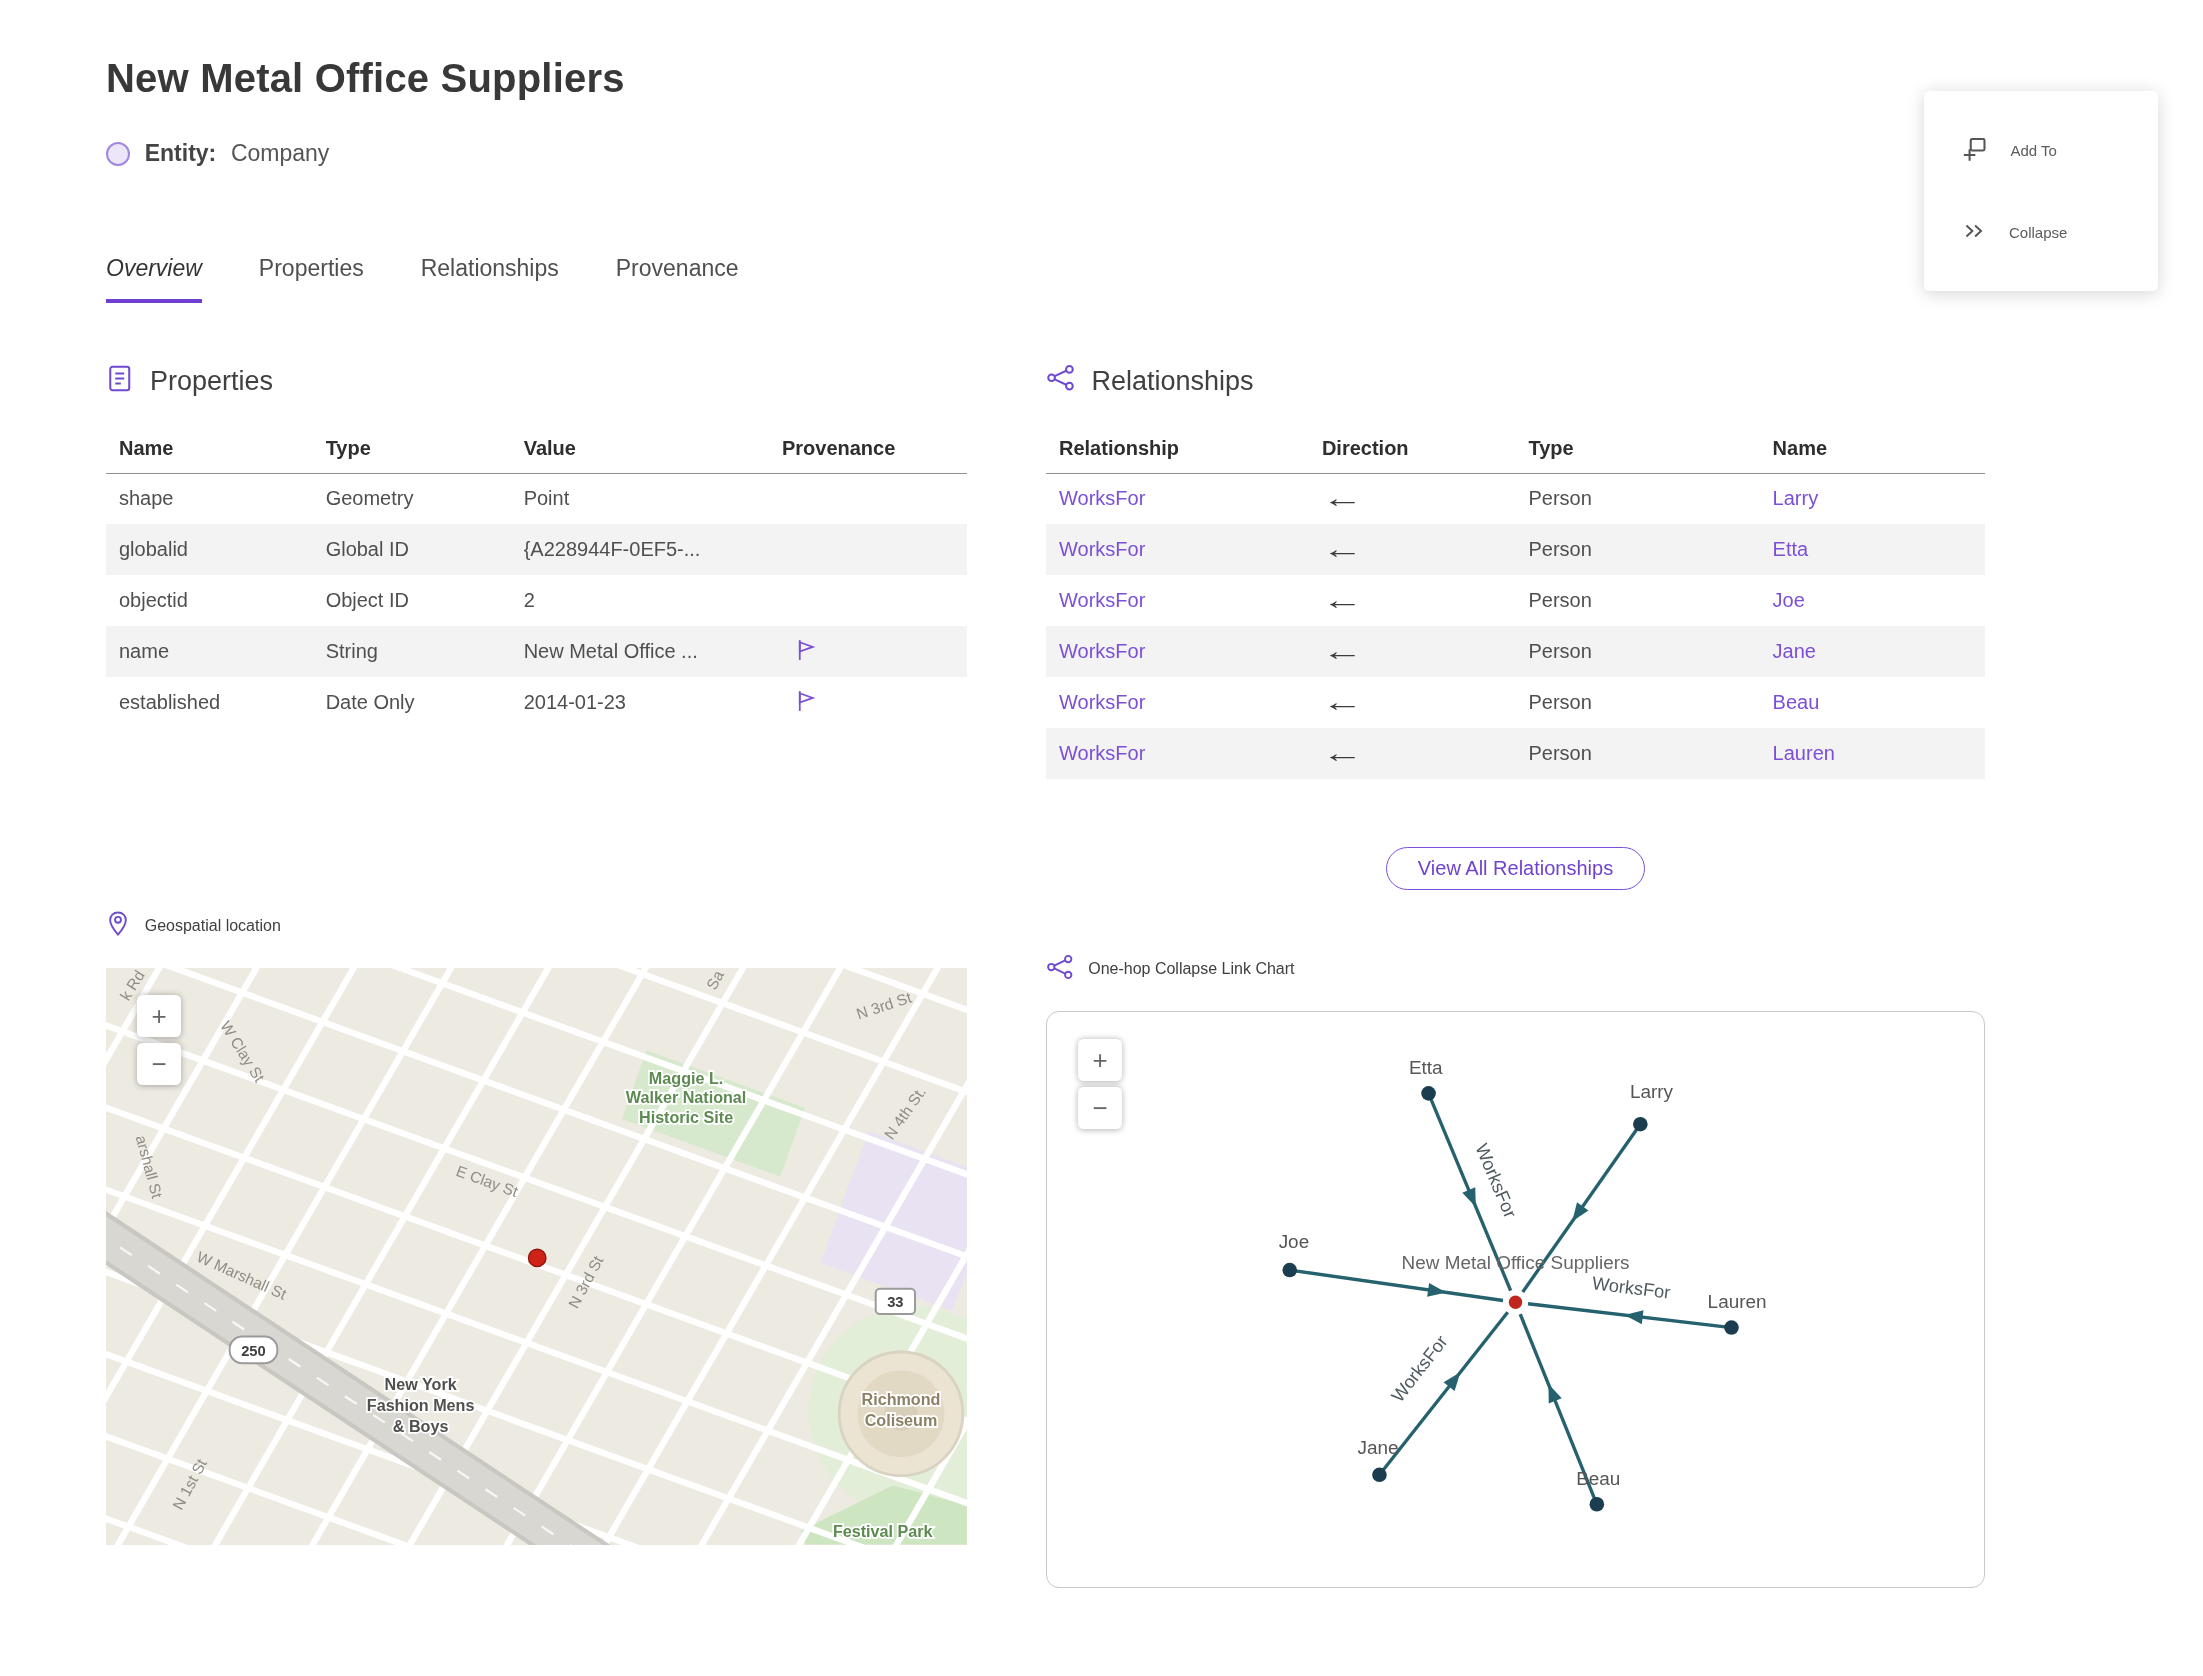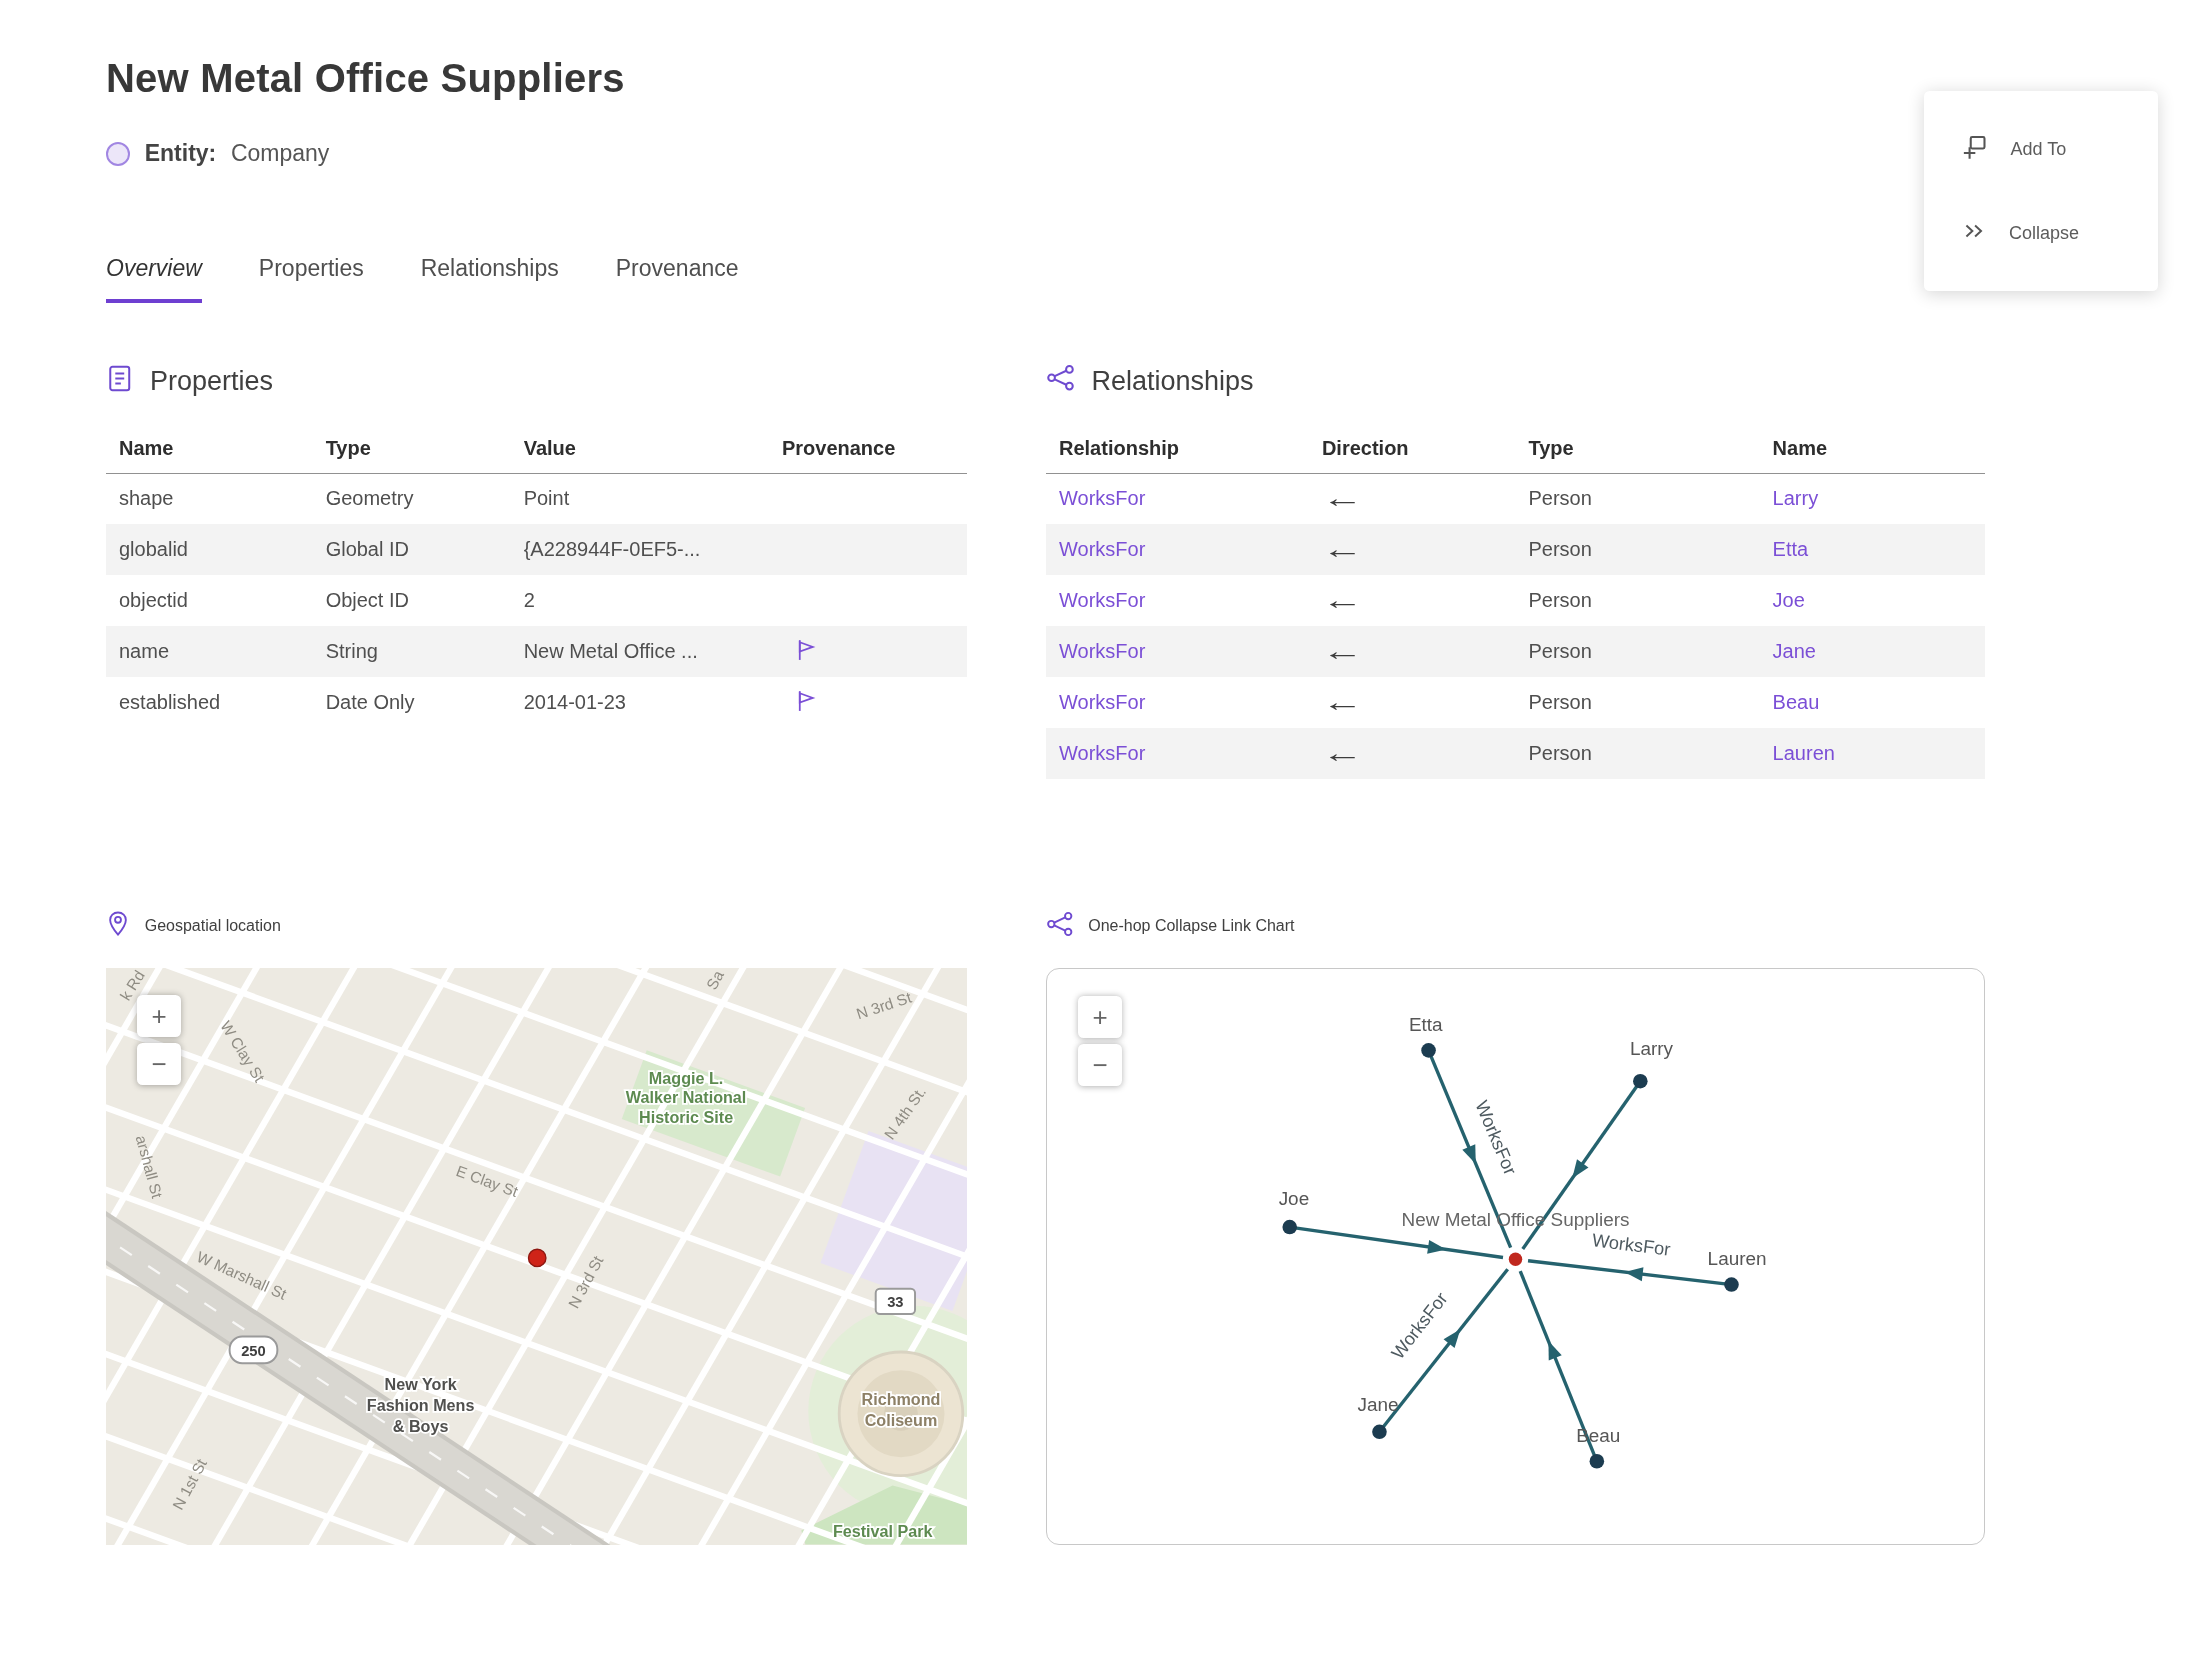--- a/index.html
+++ b/index.html
@@ -16,21 +16,21 @@
   .entity-dot { width:24px; height:24px; border-radius:50%; border:2.8px solid #a186e2; background:#ece6f9; }
   .entity-label { font-weight:bold; color:#444; }
   .entity-value { color:#555; }
 
   
   .actions-card {
     position:absolute; top:35px; right:46px; width:234px; height:200px;
     background:#fff; border-radius:5.5px; box-shadow:0 2.8px 16.5px rgba(0,0,0,.16);
     display:flex; flex-direction:column; justify-content:center; gap:53px; padding-left:37px; z-index:5;
   }
-  .action-item { display:flex; align-items:center; gap:22px; font-size:18px; color:#5c5c5c; cursor:pointer; }
+  .action-item { display:flex; align-items:center; gap:22px; font-size:15px; color:#5c5c5c; cursor:pointer; }
   .action-item svg { stroke:#555; fill:none; stroke-width:1.8; }
 
   
   .tabs { margin-top:88px; display:flex; gap:57px; font-size:23px; }
   .tab { padding-bottom:16.5px; color:#4f4f4f; cursor:pointer; border-bottom:4.6px solid transparent; }
   .tab.active { color:#333; border-bottom-color:#6e3fd1;font-style:italic; }
 
   
   .grid { margin-top:57px; display:grid; grid-template-columns:861px 939px; column-gap:79px; align-items:start; }
   .col { display:flex; flex-direction:column; }
@@ -370,20 +370,23 @@
             <tr>
               <td><span class="link">WorksFor</span></td>
               <td><span class="arrow">←</span></td>
               <td>Person</td>
               <td><span class="link">Lauren</span></td>
             </tr>
           </tbody>
         </table>
       </div>
 
+      <div class="btn-row">
+        <button class="pill-btn">View All Relationships</button>
+      </div>
 
       <div class="panel-label">
         <span>
           <svg width="27.5" height="26" viewBox="0 0 26 24" fill="none" stroke="#6e4ad0" stroke-width="1.8">
             <circle cx="5" cy="12" r="3"></circle>
             <circle cx="21" cy="4.5" r="3"></circle>
             <circle cx="21" cy="19.5" r="3"></circle>
             <path d="M7.8 10.6 L18.2 5.7 M7.8 13.4 L18.2 18.3"></path>
           </svg>
         </span>

